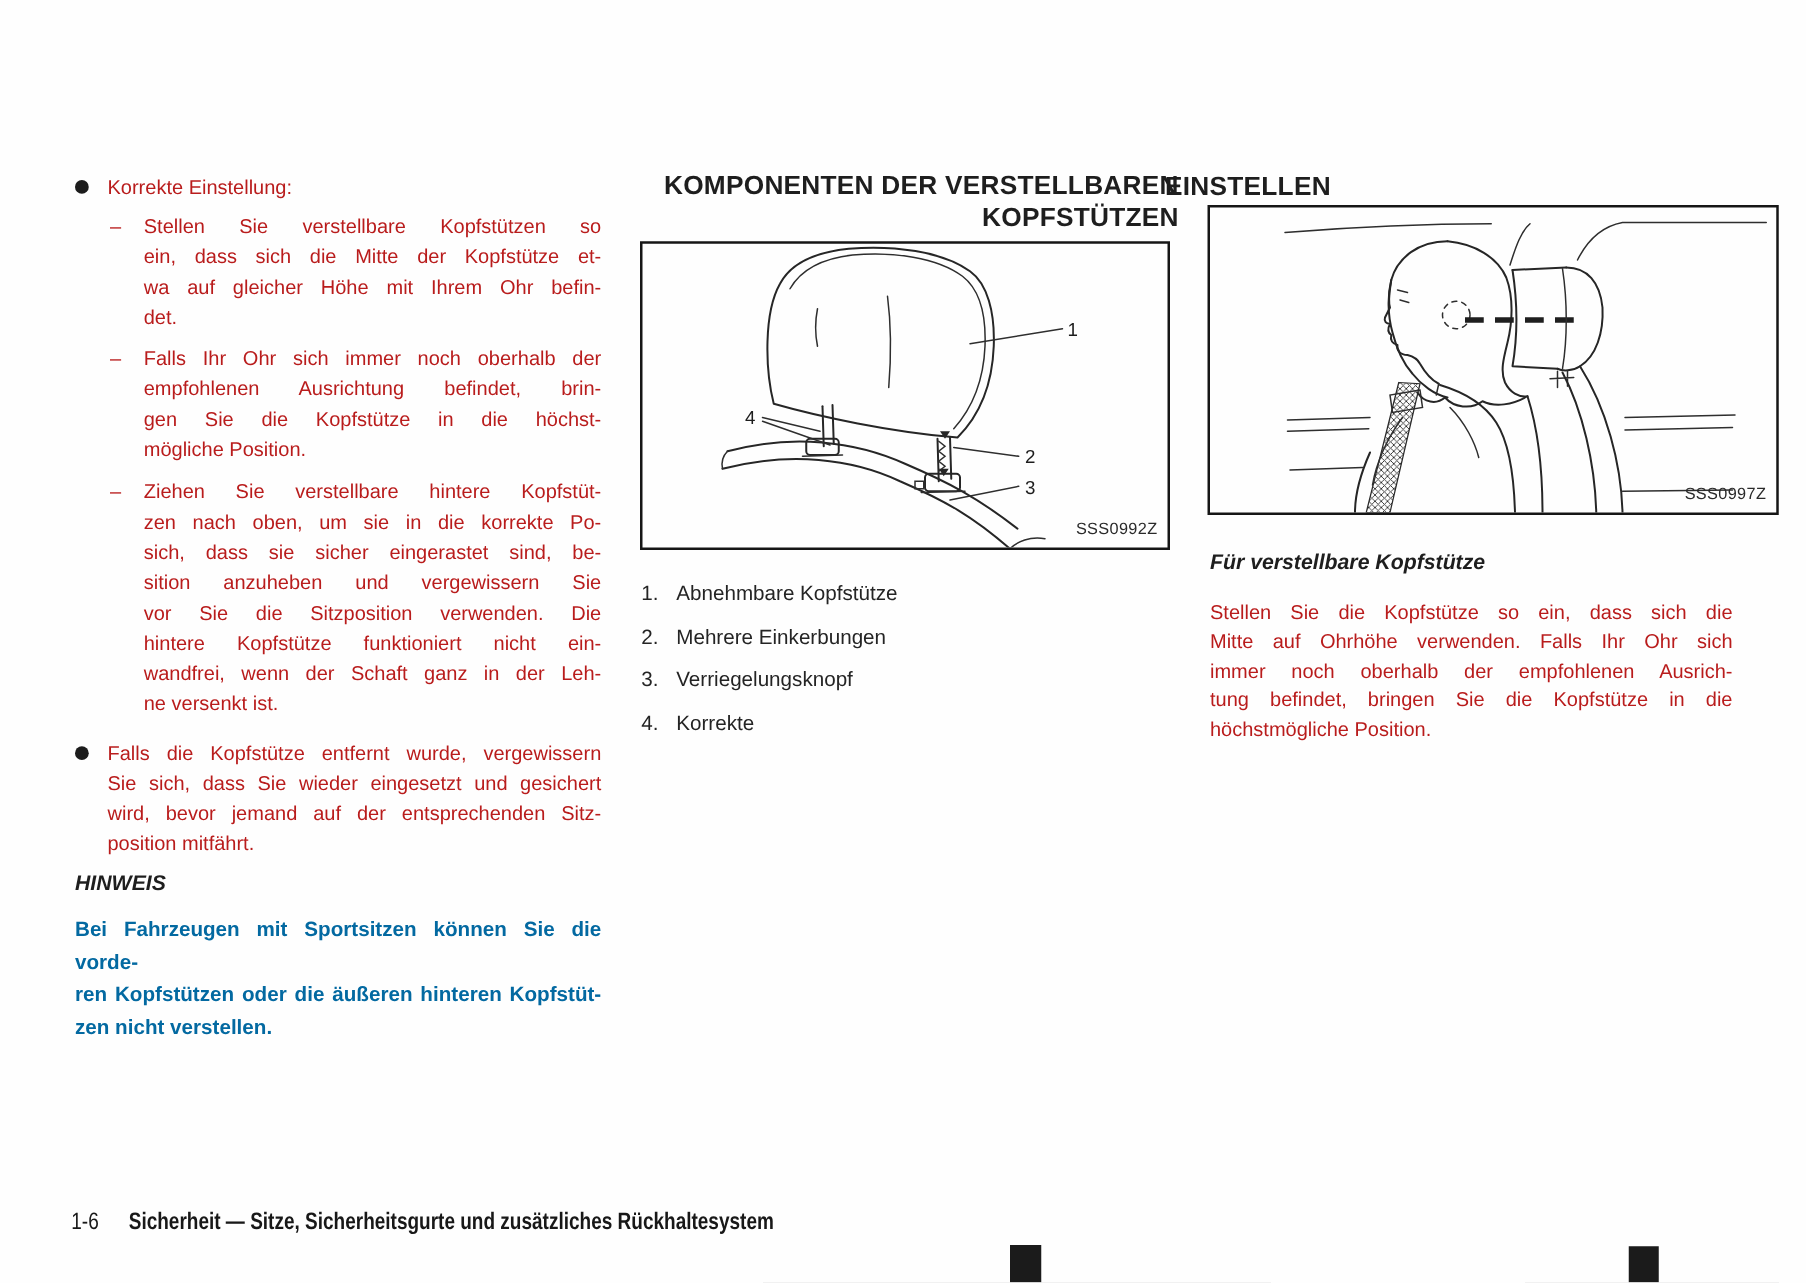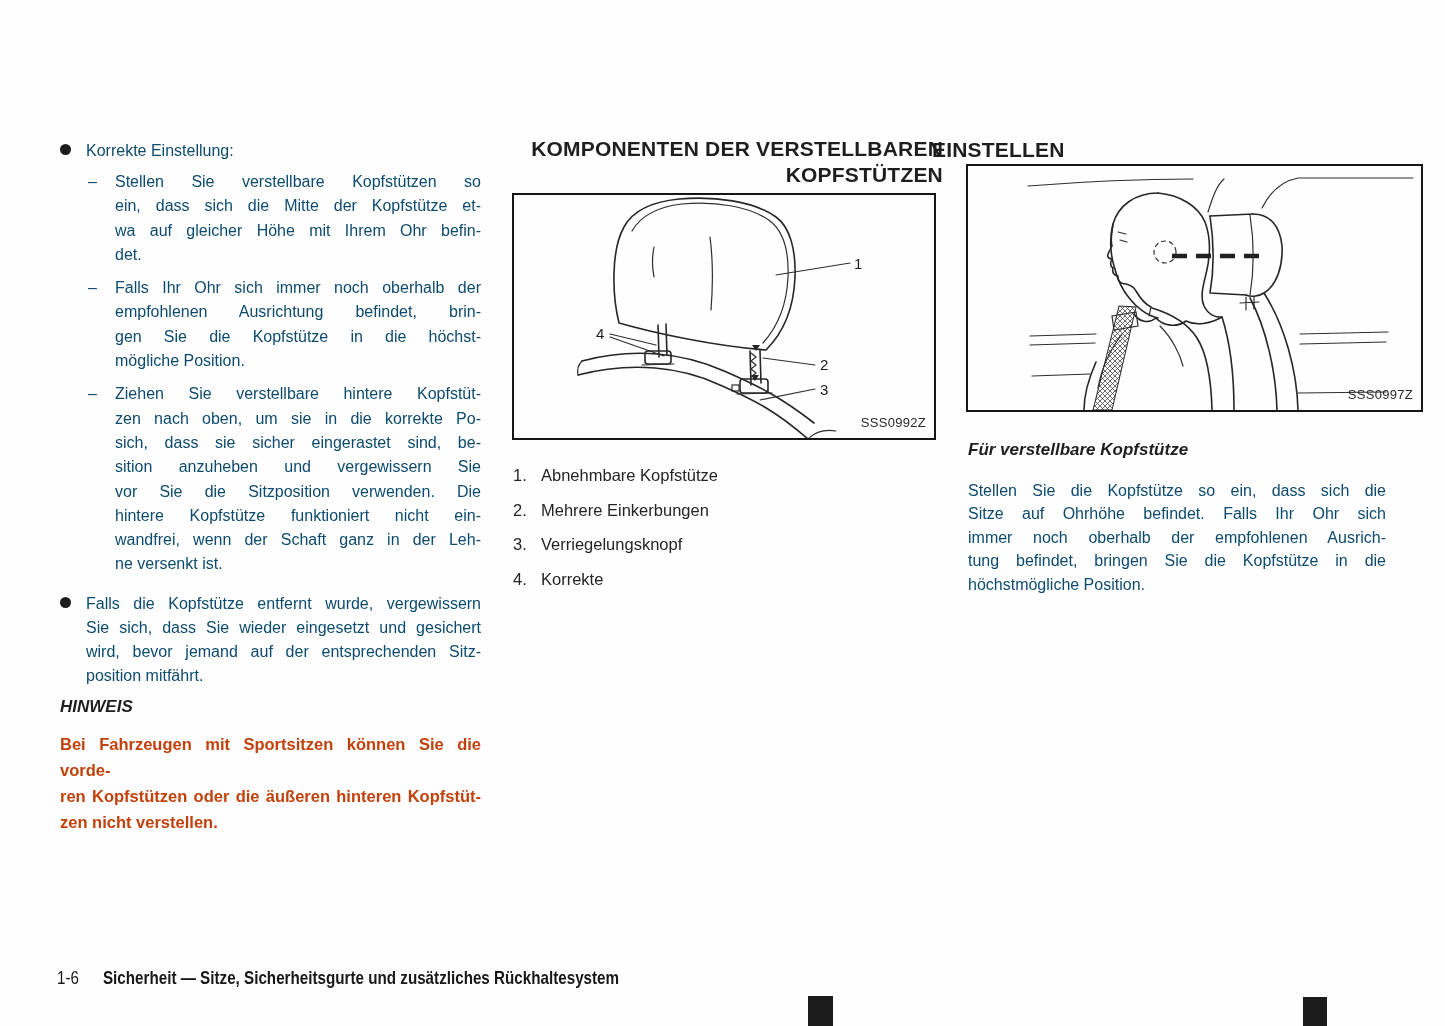--- a/index.html
+++ b/index.html
@@ -2,21 +2,21 @@
 <html><head>
 <meta charset="utf-8">
 <style>
   html,body{margin:0;padding:0;background:#e8e8e8;}
   .page{
     position:relative;width:1445px;height:1026px;background:#fefefe;
     font-family:"Liberation Sans",sans-serif;color:#222;overflow:hidden;
   }
   .abs{position:absolute;}
   
-  .body-txt{font-size:16px;line-height:24.3px;color:#0c4a6e;}
+  .body-txt{font-size:16px;line-height:24.3px;color:#b91c1c;}
   .just .ln{text-align:justify;text-align-last:justify;}
   .just .ln:last-child{text-align:center;text-align-last:left;}
   
   .bullet-row{display:flex;}
   .bullet-marker{width:26px;flex:0 0 26px;}
   .disc{display:inline-block;width:11px;height:11px;border-radius:50%;background:#1c1c1c;margin-top:5px;}
   .dash-item{display:flex;margin-bottom:9px;}
   .dash-col{width:27px;flex:0 0 27px;font-size:16px;}
   .dash-body{flex:1;}
   
@@ -26,21 +26,21 @@
   .fig-frame{border:2px solid #161616;background:#fefefe;}
   .fig-code{position:absolute;font-size:13px;color:#2a2a2a;letter-spacing:0.3px;}
   svg{display:block;}
   .sketch{stroke:#262626;fill:none;stroke-width:1.6;stroke-linecap:round;stroke-linejoin:round;}
   .sketch-thin{stroke:#2e2e2e;fill:none;stroke-width:1.2;stroke-linecap:round;}
   .callout-num{font-family:"Liberation Sans",sans-serif;font-size:15px;fill:#1d1d1d;}
   
   .legend-row{display:flex;font-size:16.5px;height:34.7px;align-items:flex-start;color:#242424;}
   .legend-num{width:28px;flex:0 0 28px;}
   
-  .note-txt{font-size:16.5px;line-height:26px;font-weight:bold;color:#c2410c;}
+  .note-txt{font-size:16.5px;line-height:26px;font-weight:bold;color:#0369a1;}
   
   .footer-row{display:flex;align-items:baseline;transform:scaleX(0.8);transform-origin:left;white-space:nowrap;font-size:19px;color:#181818;}
   .footer-num{font-weight:400;margin-right:30px;}
   .footer-title{font-weight:bold;}
   .print-mark{background:#1b1b1b;}
 </style>
 </head>
 <body>
 
 <div class="page">
@@ -219,21 +219,21 @@
       <path class="sketch" d="M250,132 C266,162 276,205 277,244"></path>
       <path class="sketch" d="M264,127 C285,160 297,205 298,244"></path>
     </svg>
     <span class="fig-code" style="right:8px;bottom:8px;">SSS0997Z</span>
   </div>
 
   <div class="abs sub-heading" style="left:968px;top:440px;">Für verstellbare Kopfstütze</div>
 
   <div class="abs body-txt just" style="left:968px;top:479px;width:418px;line-height:23.4px;">
       <div class="ln">Stellen Sie die Kopfstütze so ein, dass sich die</div>
-      <div class="ln">Sitze auf Ohrhöhe befindet. Falls Ihr Ohr sich</div>
+      <div class="ln">Mitte auf Ohrhöhe verwenden. Falls Ihr Ohr sich</div>
       <div class="ln">immer noch oberhalb der empfohlenen Ausrich-</div>
       <div class="ln">tung befindet, bringen Sie die Kopfstütze in die</div>
       <div class="ln">höchstmögliche Position.</div>
     </div>
 
   <div class="abs" style="left:57px;top:967px;">
     <div class="footer-row">
       <span class="footer-num">1-6</span>
       <span class="footer-title">Sicherheit — Sitze, Sicherheitsgurte und zusätzliches Rückhaltesystem</span>
     </div>

